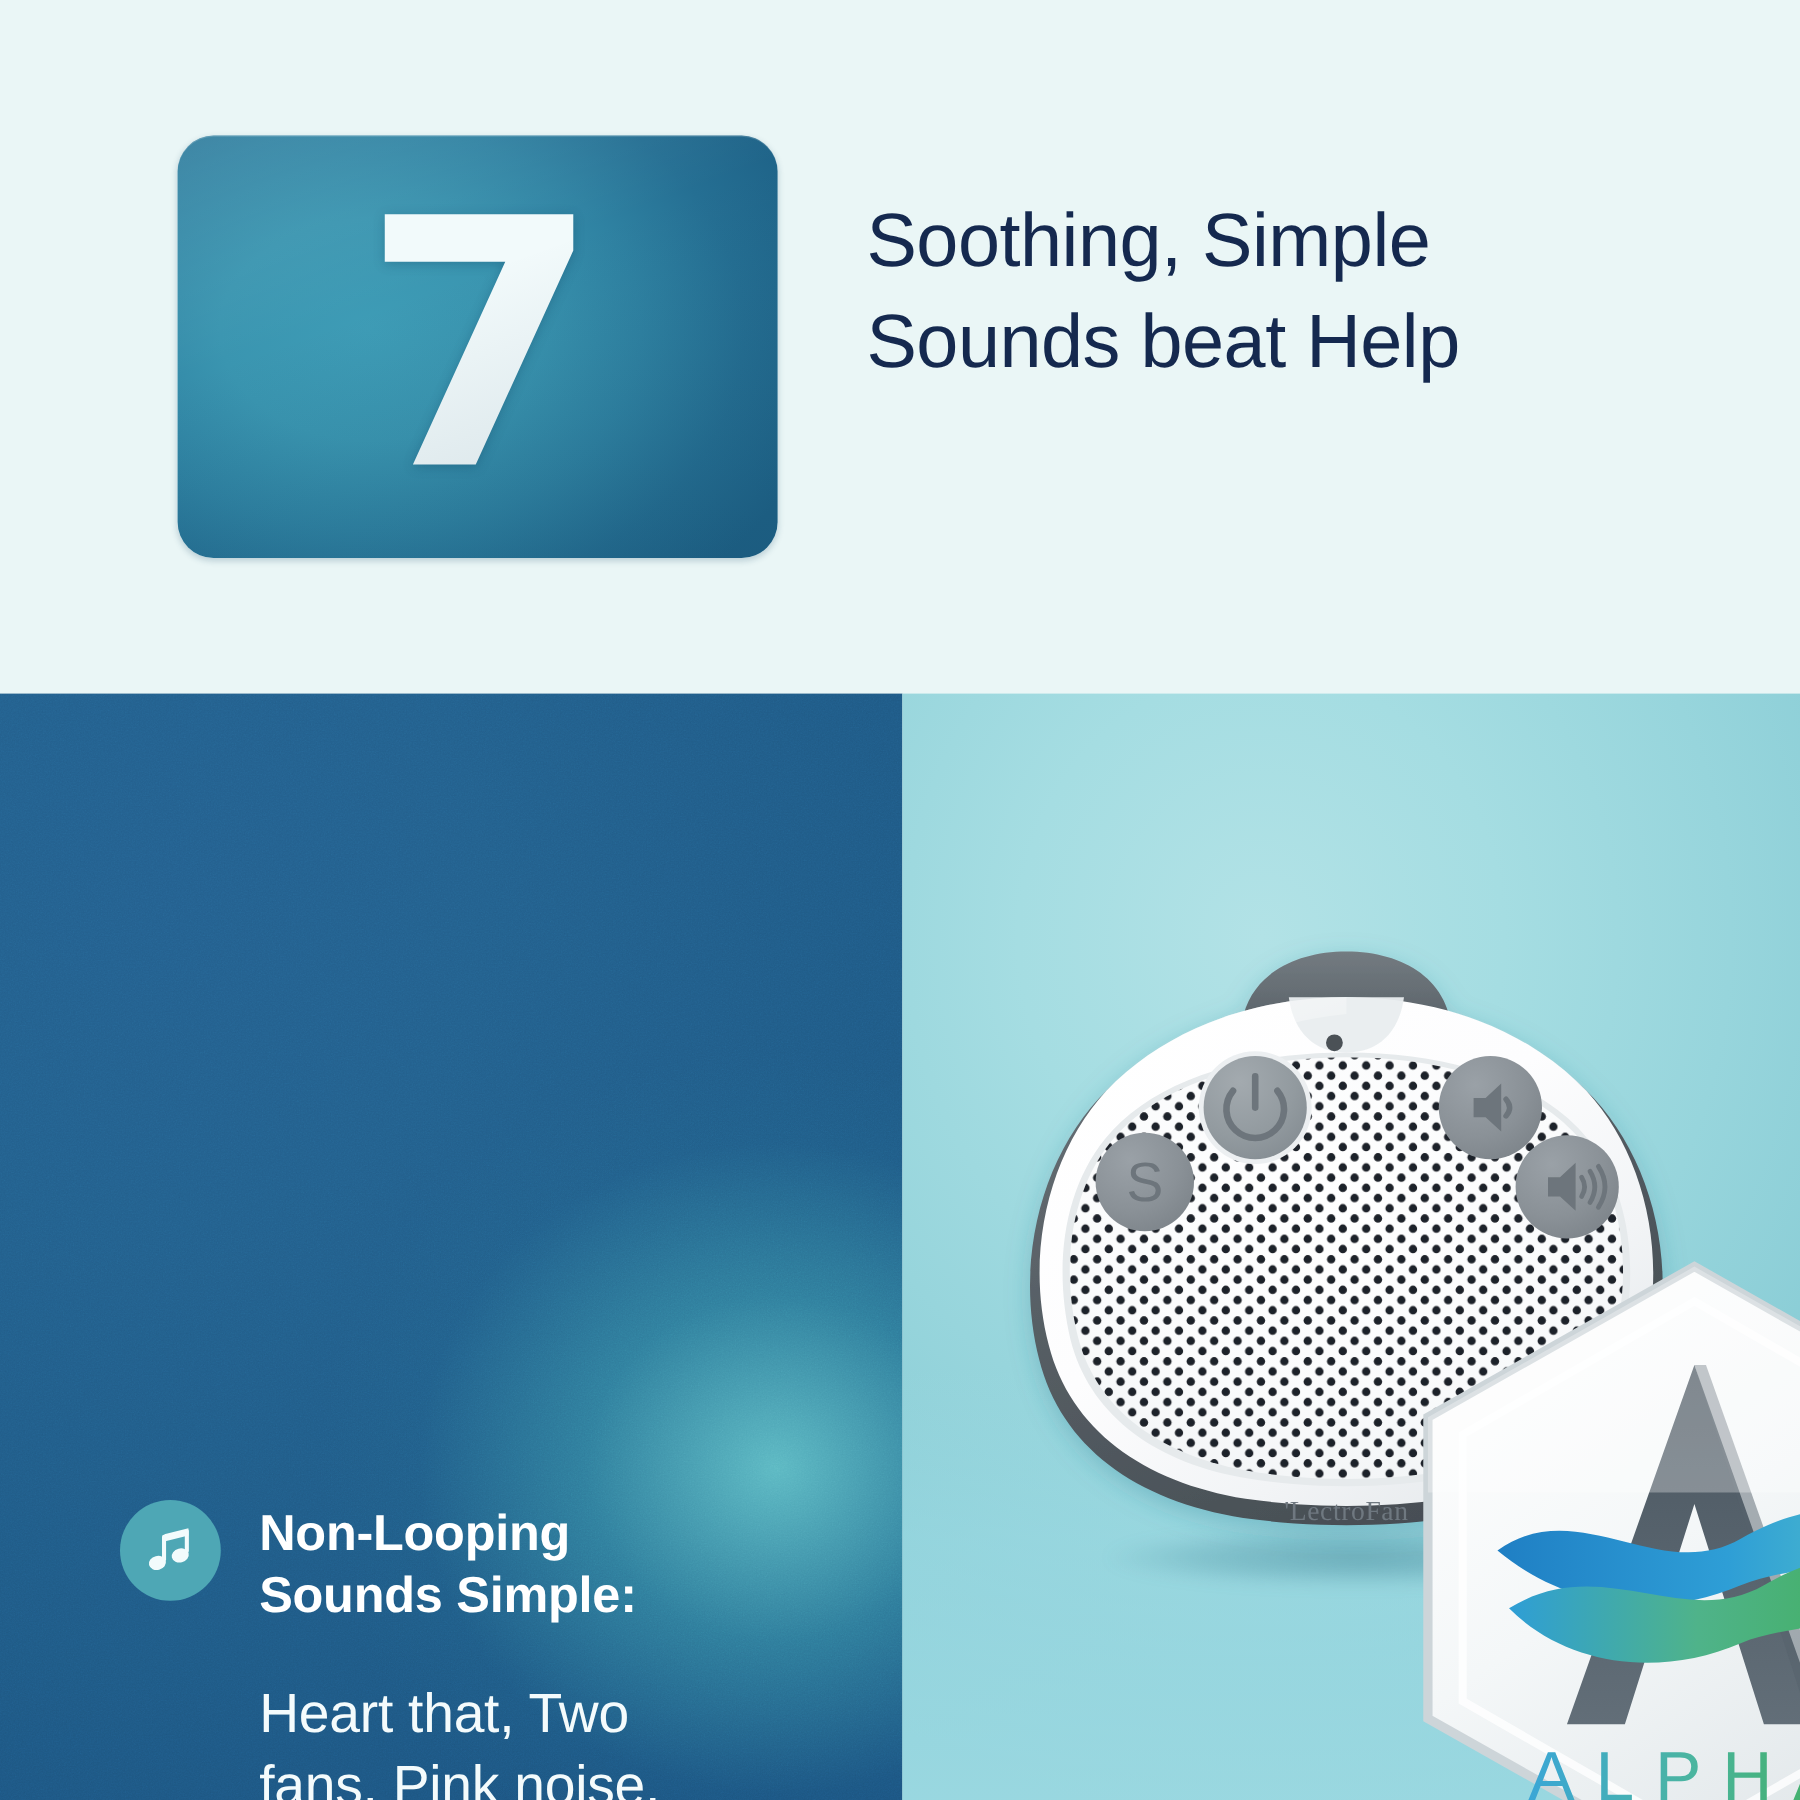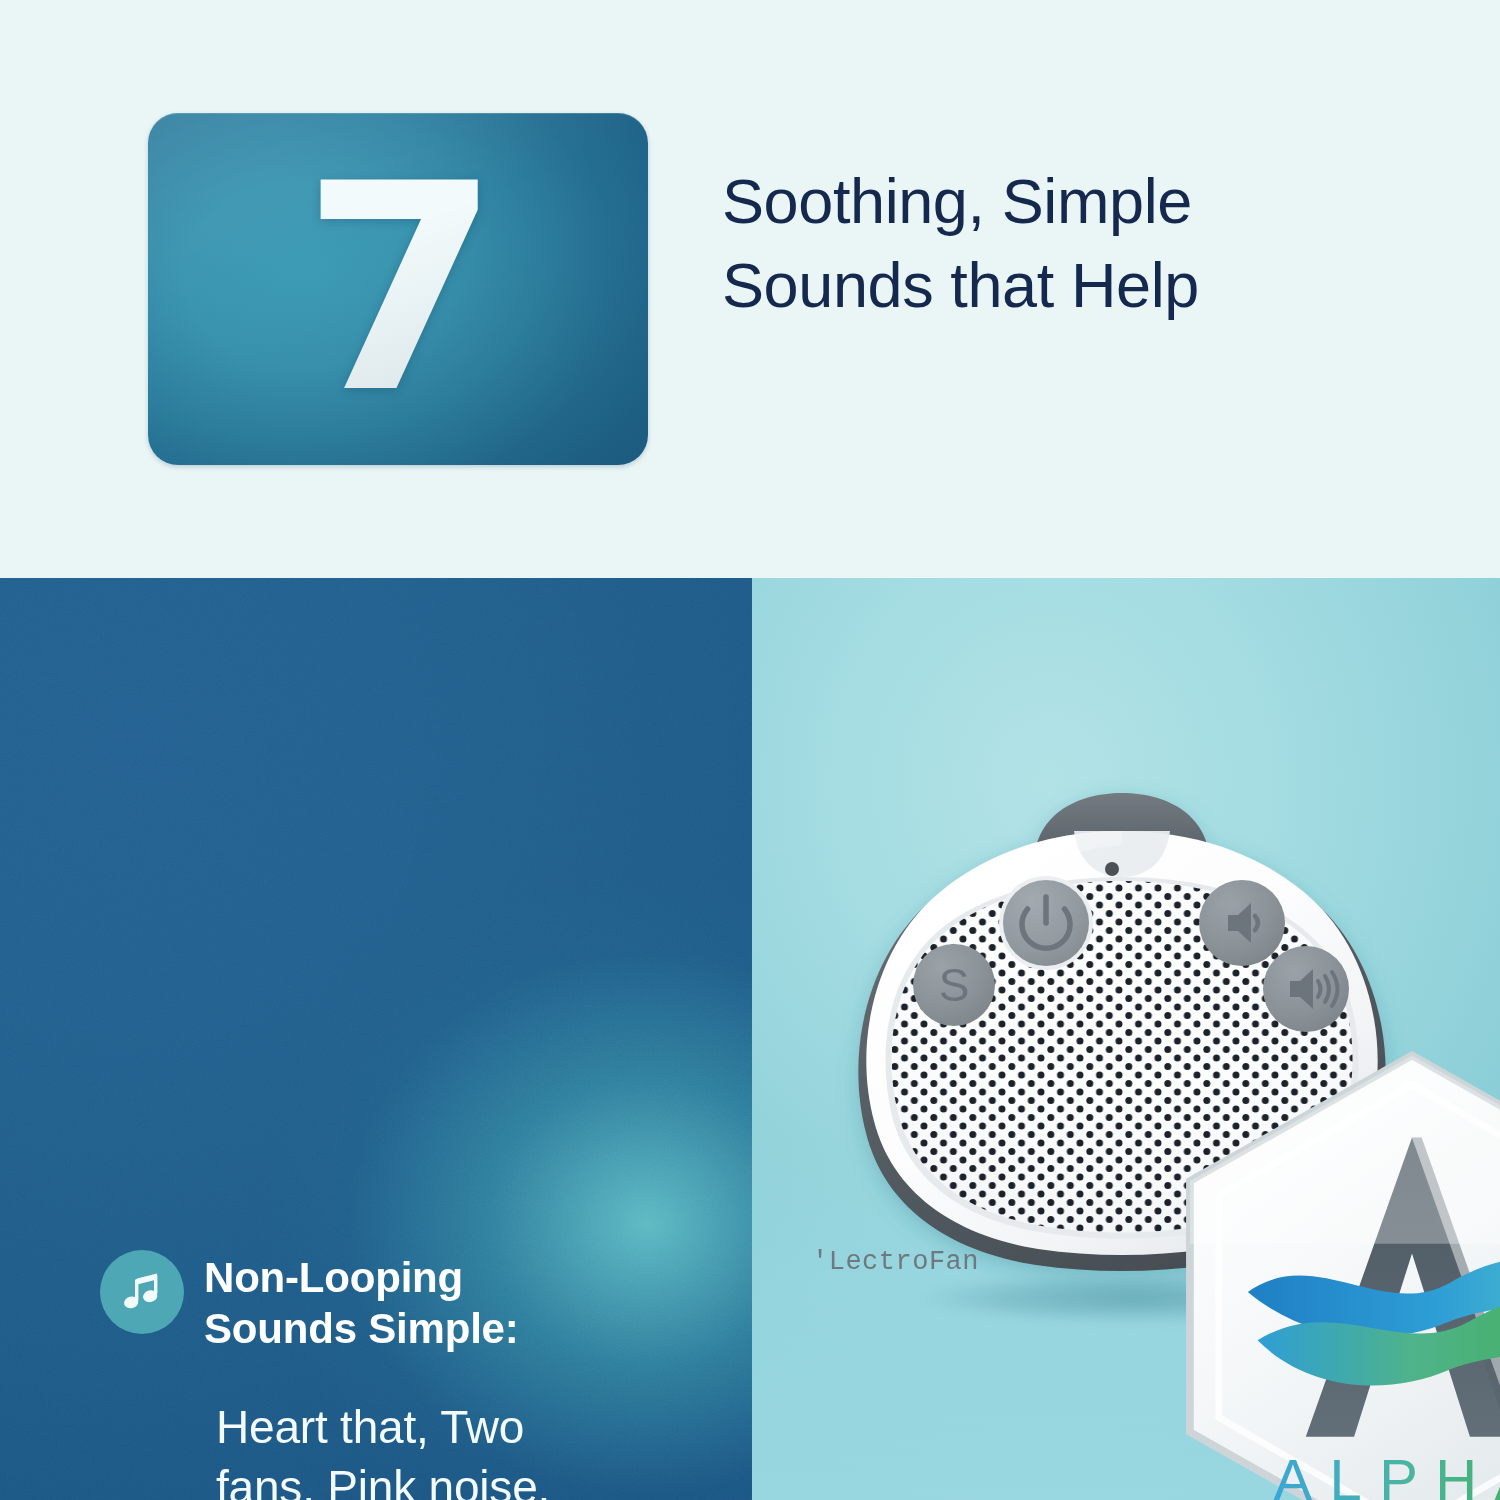--- a/index.html
+++ b/index.html
@@ -60,21 +60,21 @@
   .feature-row{position:absolute;display:flex;align-items:flex-start;}
   .icon-circle{
     width:84px;height:84px;border-radius:50%;
     background:#4ea7b5;
     display:flex;align-items:center;justify-content:center;
     flex:0 0 84px;
   }
   .icon-circle svg{display:block;}
 
   .feat1{left:100px;top:672px;}
-  .feat1 .ftext{margin-left:20px;padding-top:2px;}
+  .feat1 .ftext{margin-left:32px;padding-top:2px;}
   .feat1 .ftitle{
     font-size:42px;line-height:1.22;font-weight:700;color:#ffffff;
     letter-spacing:-0.2px;
   }
   .feat1 .ftitle span{display:block;white-space:nowrap;}
 
   .body-text{
     position:absolute;left:216px;top:820px;width:470px;
     font-size:46px;line-height:1.30;font-weight:400;color:#f4fbfc;
     letter-spacing:-0.2px;
@@ -101,39 +101,39 @@
     position:absolute;left:60px;top:195px;width:620px;height:560px;
   }
   .product svg{display:block;width:620px;height:560px;}
 
   .logo-badge{
     position:absolute;left:290px;top:268px;width:108px;height:116px;
   }
   .logo-badge svg{display:block;}
 
   .brandmark{
-    position:absolute;left:0;right:0;top:474px;text-align:left;
-    font-size:27px;color:#6f7880;letter-spacing:.5px;font-weight:400;
-    font-family:Liberation Mono, monospace;
+    position:absolute;left:0;right:0;top:474px;text-align:center;
+    font-size:23px;color:#6f7880;letter-spacing:.5px;font-weight:400;
+    font-family:Liberation Serif, serif;
   }
 </style>
 </head>
 <body>
 
 <div class="page">
 
   <div class="top-panel">
 
     <div class="badge">
       <div class="badge-num">7</div>
     </div>
 
     <div class="headline">
       <span class="hl-line">Soothing, Simple</span>
-      <span class="hl-line">Sounds that Help</span>
+      <span class="hl-line">Sounds beat Help</span>
     </div>
 
   </div>
 
   <div class="left-panel">
 
     <svg class="noise" width="752" height="922" preserveAspectRatio="none">
       <defs>
         <filter id="grain">
           <feTurbulence type="fractalNoise" baseFrequency="0.85" numOctaves="3" stitchTiles="stitch"></feTurbulence>

